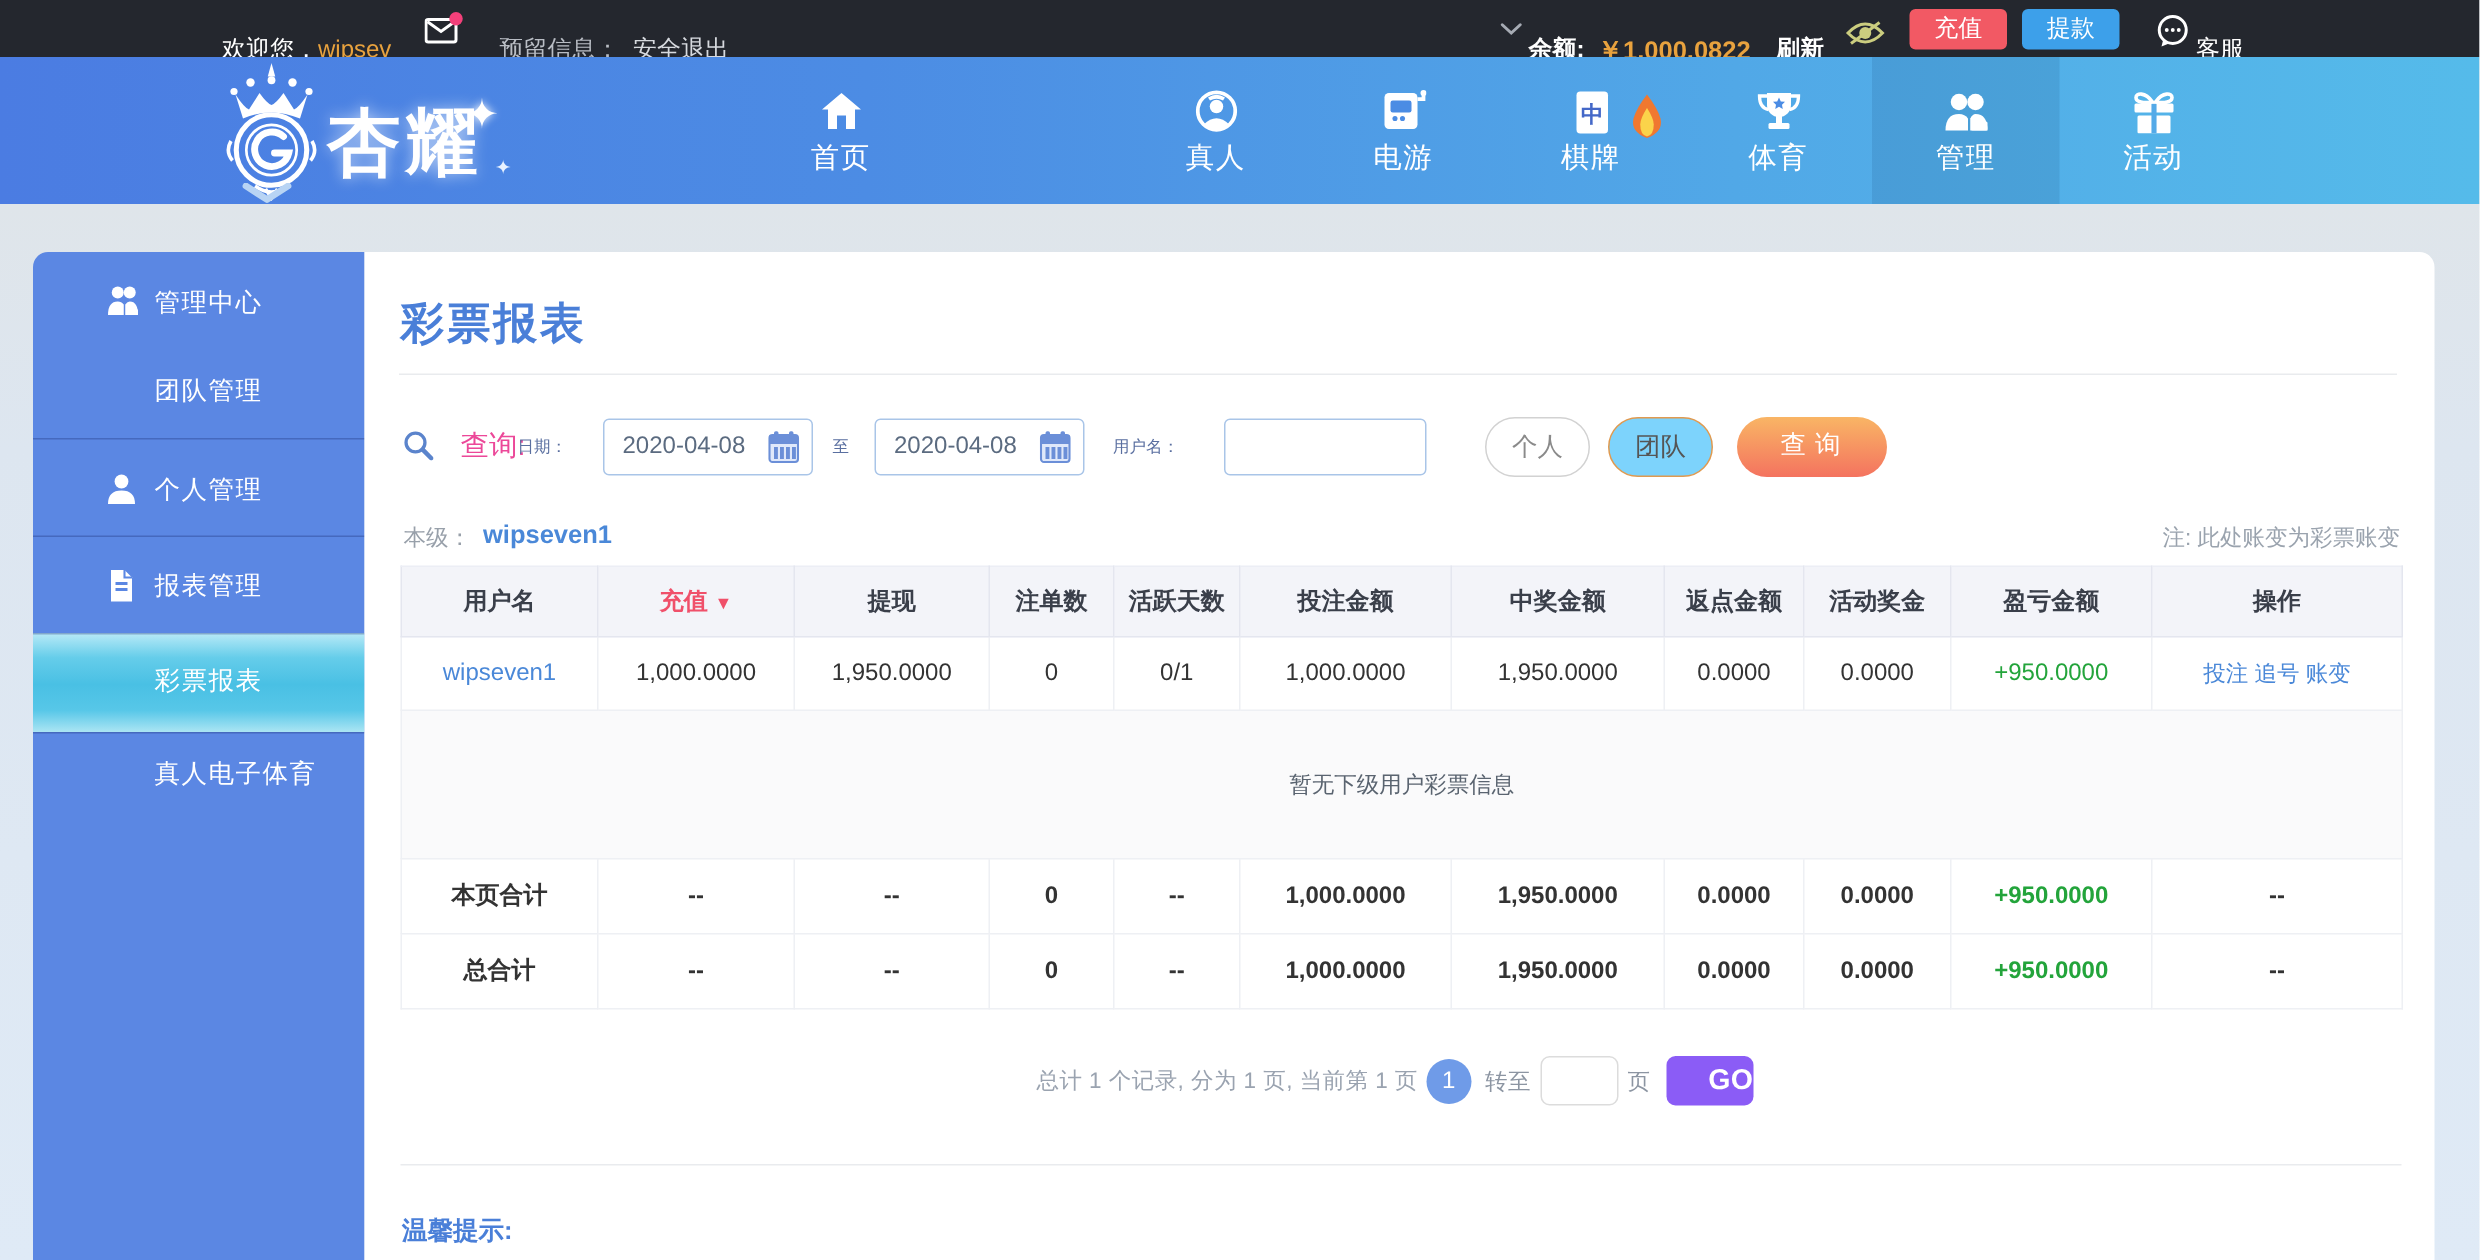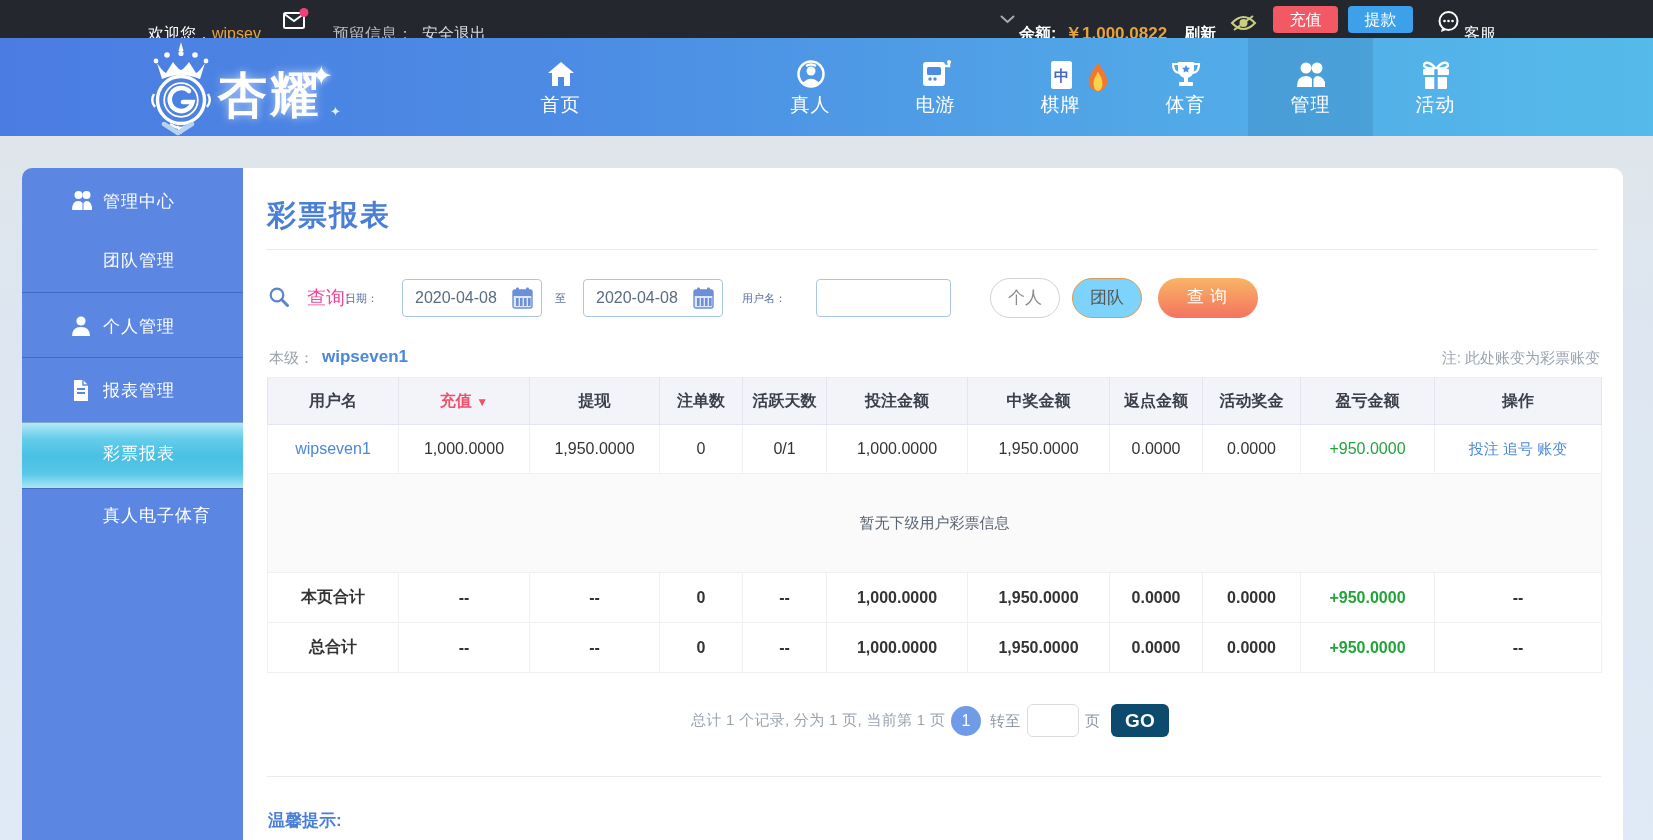--- a/index.html
+++ b/index.html
@@ -38,21 +38,21 @@
 
 table.rep{position:absolute;left:24px;top:209px;width:1334px;border-collapse:collapse;table-layout:fixed;font-size:16px;color:#333}
 table.rep th{background:#f3f4f9;font-weight:bold;color:#3a3f4a;height:47px;border:1px solid #e4e6ef;border-top:1px solid #eceef5}
 table.rep td{text-align:center;height:49px;border:1px solid #eef0f4;background:#fff}
 table.rep tr.empty td{background:#fafafb;height:99px;color:#5a6470;font-size:15px}
 table.rep tr.tot td{font-weight:bold;height:50px}
 .green{color:#23a43b;font-weight:bold}
 .blue{color:#4a88d8}
 
 .pgwrap{position:absolute;left:0;top:530px;width:1380px;height:45px;font-size:15px;color:#9aa3b0;letter-spacing:0.3px}
-.gobtn{position:absolute;background:#0c4a6e;color:#fff;border-radius:6px;text-align:center;font-weight:bold;font-size:19px}
+.gobtn{position:absolute;background:#8b5cf6;color:#fff;border-radius:6px;text-align:right;font-weight:bold;font-size:19px}
 .tip{position:absolute;left:25px;top:641px;font-size:17px;font-weight:bold;color:#4a7fd8}
 </style></head>
 <body>
 
 <div class="topbar">
   <div class="it" style="left:148px">欢迎您，<span class="orange">wipsev</span></div>
   <div class="it" style="left:283px;top:8px;height:24px">
     <svg width="26" height="24" viewBox="0 0 26 24" fill="none">
       <rect x="1" y="5" width="20" height="15" rx="1.5" stroke="#fff" stroke-width="2"></rect>
       <path d="M2 6.5 L11 13 L20 6.5" stroke="#fff" stroke-width="2" fill="none"></path>

